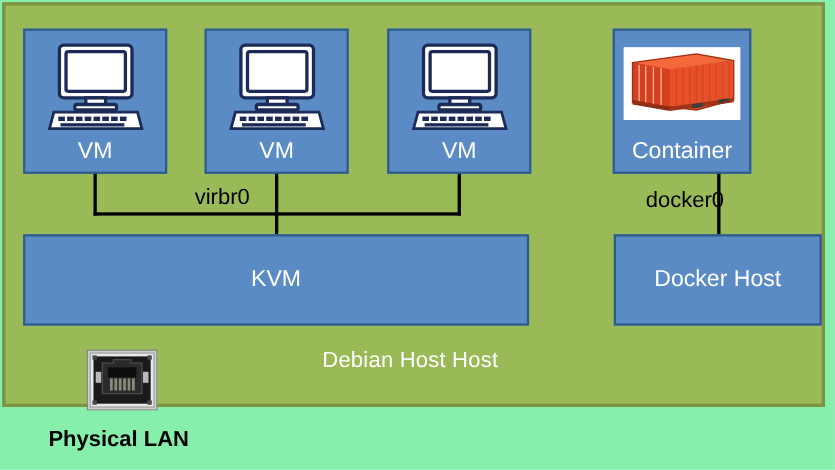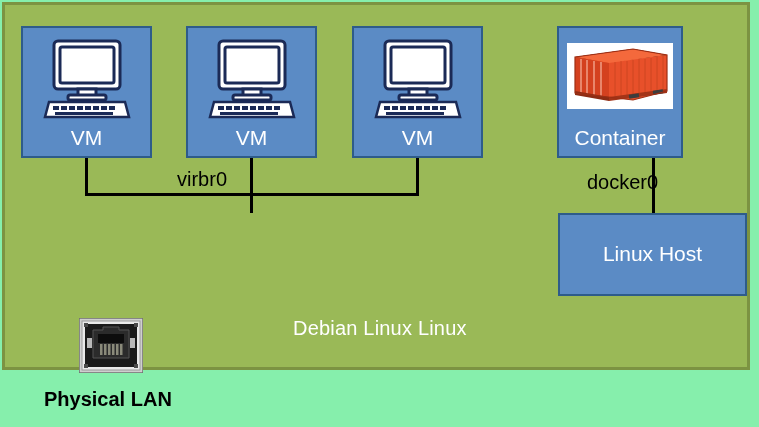--- a/index.html
+++ b/index.html
@@ -293,23 +293,26 @@
 
     <div id="vm1-drop" class="line vline"></div>
     <div id="vm2-drop" class="line vline"></div>
     <div id="vm3-drop" class="line vline"></div>
     <div id="virbr-bus" class="line hline"></div>
     <span id="virbr0-label" class="link-label">virbr0</span>
 
     <div id="docker-drop" class="line vline"></div>
     <span id="docker0-label" class="link-label">docker0</span>
 
+    <div id="kvm-box" class="node">
+      <span class="node-label">KVM</span>
+    </div>
 
     <div id="docker-host-box" class="node">
-      <span class="node-label">Linux Host</span>
+      <span class="node-label">Docker Host</span>
     </div>
 
     <span class="lan-icon">
       <svg viewBox="0 0 64 55" width="64" height="55" xmlns="http://www.w3.org/2000/svg">
         <rect x="0" y="0" width="64" height="55" fill="#cfcfcf" stroke="#6f6f6f" stroke-width="1.5"></rect>
         <rect x="3" y="3" width="58" height="49" fill="#e9e9e9" stroke="#9a9a9a" stroke-width="1"></rect>
         <rect x="6" y="6" width="52" height="43" fill="#1a1a1a"></rect>
 
         <path d="M14 12 H24 V9 H40 V12 H50 V40 H14 Z" fill="#2b2b2b" stroke="#555" stroke-width="1"></path>
         <rect x="19" y="16" width="26" height="9" fill="#0d0d0d"></rect>
@@ -328,18 +331,18 @@
 
         <g fill="#4a4a4a">
           <rect x="5" y="5" width="4" height="4"></rect>
           <rect x="55" y="5" width="4" height="4"></rect>
           <rect x="5" y="46" width="4" height="4"></rect>
           <rect x="55" y="46" width="4" height="4"></rect>
         </g>
       </svg>
     </span>
 
-    <span class="host-label">Debian Linux Linux</span>
+    <span class="host-label">Debian Host Host</span>
   </div>
 
   <span class="lan-caption">Physical LAN</span>
 
 </div>
 
 </body></html>

